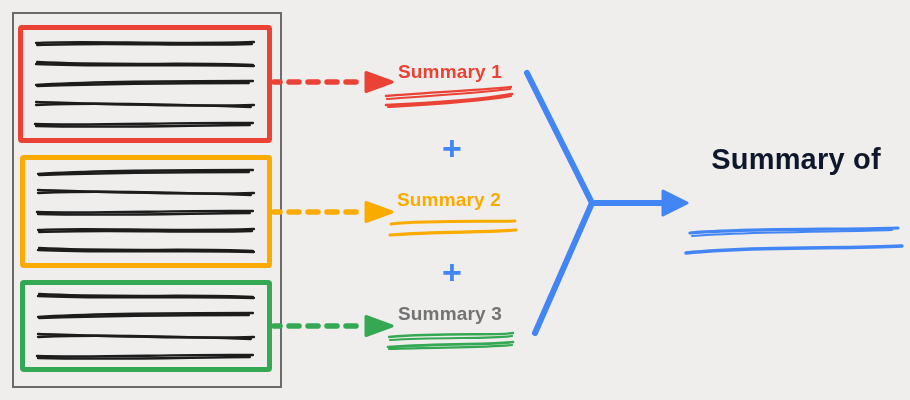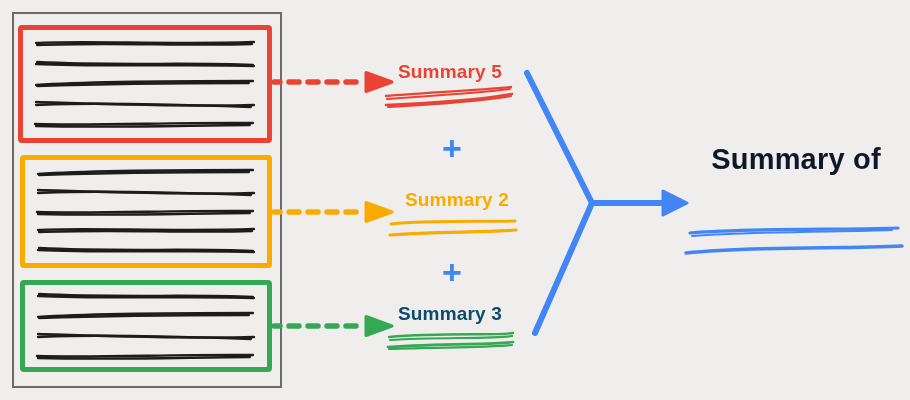--- a/index.html
+++ b/index.html
@@ -64,21 +64,21 @@
   .summary-label {
     position: absolute;
     width: 132px;
     text-align: center;
     font-size: 19px;
     font-weight: 700;
     letter-spacing: 0.2px;
     line-height: 22px;
   }
   #summary-1-label { left: 384px; top: 61px;  }
-  #summary-2-label { left: 391px; top: 189px; }
+  #summary-2-label { left: 383px; top: 189px; }
   #summary-3-label { left: 384px; top: 303px; }
 
   .summary-underline {
     position: absolute;
     width: 130px; height: 26px;
   }
   #underline-1 { left: 384px; top: 83px;  }
   #underline-2 { left: 388px; top: 218px; }
   #underline-3 { left: 386px; top: 330px; }
 
@@ -201,35 +201,35 @@
   </svg>
   <svg class="dash-arrow" id="arrow-2" viewBox="0 0 125 24" style="color: rgb(249, 171, 0);">
     <line x1="3" y1="12" x2="94" y2="12" fill="none" stroke="currentColor" stroke-width="5.5" stroke-linecap="round" stroke-dasharray="10 9" stroke-dashoffset="4"></line>
     <polygon points="95,2.5 121,12 95,21.5" fill="currentColor" stroke="currentColor" stroke-width="3" stroke-linejoin="round"></polygon>
   </svg>
   <svg class="dash-arrow" id="arrow-3" viewBox="0 0 125 24" style="color: rgb(52, 168, 83);">
     <line x1="3" y1="12" x2="94" y2="12" fill="none" stroke="currentColor" stroke-width="5.5" stroke-linecap="round" stroke-dasharray="10 9" stroke-dashoffset="4"></line>
     <polygon points="95,2.5 121,12 95,21.5" fill="currentColor" stroke="currentColor" stroke-width="3" stroke-linejoin="round"></polygon>
   </svg>
 
-  <div class="summary-label" id="summary-1-label" style="color: rgb(234, 67, 53);">Summary 5</div>
+  <div class="summary-label" id="summary-1-label" style="color: rgb(234, 67, 53);">Summary 1</div>
   <svg class="summary-underline" id="underline-1" viewBox="0 0 130 26" style="color: rgb(234, 67, 53);">
     <path d="M2 13 C 40 10 95 7 127 4" fill="none" stroke="currentColor" stroke-width="2.4" stroke-linecap="round"></path>
     <path d="M3 16 C 45 13 95 10 126 6" fill="none" stroke="currentColor" stroke-width="2.2" stroke-linecap="round"></path>
     <path d="M2 22 C 50 20 100 16 128 11" fill="none" stroke="currentColor" stroke-width="2.6" stroke-linecap="round"></path>
     <path d="M4 24 C 40 22 95 19 127 13" fill="none" stroke="currentColor" stroke-width="2.2" stroke-linecap="round"></path>
   </svg>
 
   <div class="summary-label" id="summary-2-label" style="color: rgb(249, 171, 0);">Summary 2</div>
   <svg class="summary-underline" id="underline-2" viewBox="0 0 130 26" style="color: rgb(249, 171, 0);">
     <path d="M3 6 C 40 2 100 4 127 3" fill="none" stroke="currentColor" stroke-width="3" stroke-linecap="round"></path>
     <path d="M2 17 C 50 13 95 15 128 12" fill="none" stroke="currentColor" stroke-width="3.2" stroke-linecap="round"></path>
   </svg>
 
-  <div class="summary-label" id="summary-3-label" style="color: #0c4a6e;">Summary 3</div>
+  <div class="summary-label" id="summary-3-label" style="color: #737373;">Summary 3</div>
   <svg class="summary-underline" id="underline-3" viewBox="0 0 130 26" style="color: rgb(52, 168, 83);">
     <path d="M3 7 C 60 2 110 6 127 3" fill="none" stroke="currentColor" stroke-width="2.4" stroke-linecap="round"></path>
     <path d="M4 10 C 50 7 110 9 126 6" fill="none" stroke="currentColor" stroke-width="2.2" stroke-linecap="round"></path>
     <path d="M2 17 C 60 13 110 15 127 12" fill="none" stroke="currentColor" stroke-width="2.6" stroke-linecap="round"></path>
     <path d="M3 19 C 50 17 100 18 126 15" fill="none" stroke="currentColor" stroke-width="2.2" stroke-linecap="round"></path>
   </svg>
 
   <div class="plus" id="plus-1" style="color: rgb(66, 133, 244);">+</div>
   <div class="plus" id="plus-2" style="color: rgb(66, 133, 244);">+</div>
 

